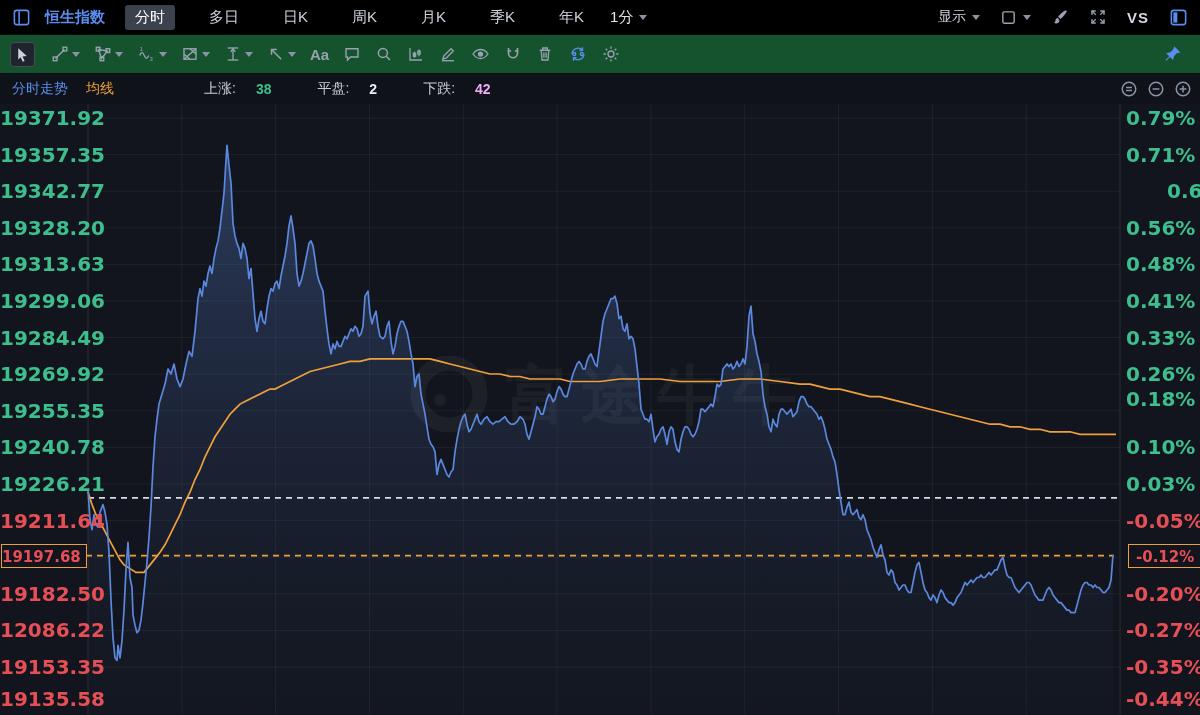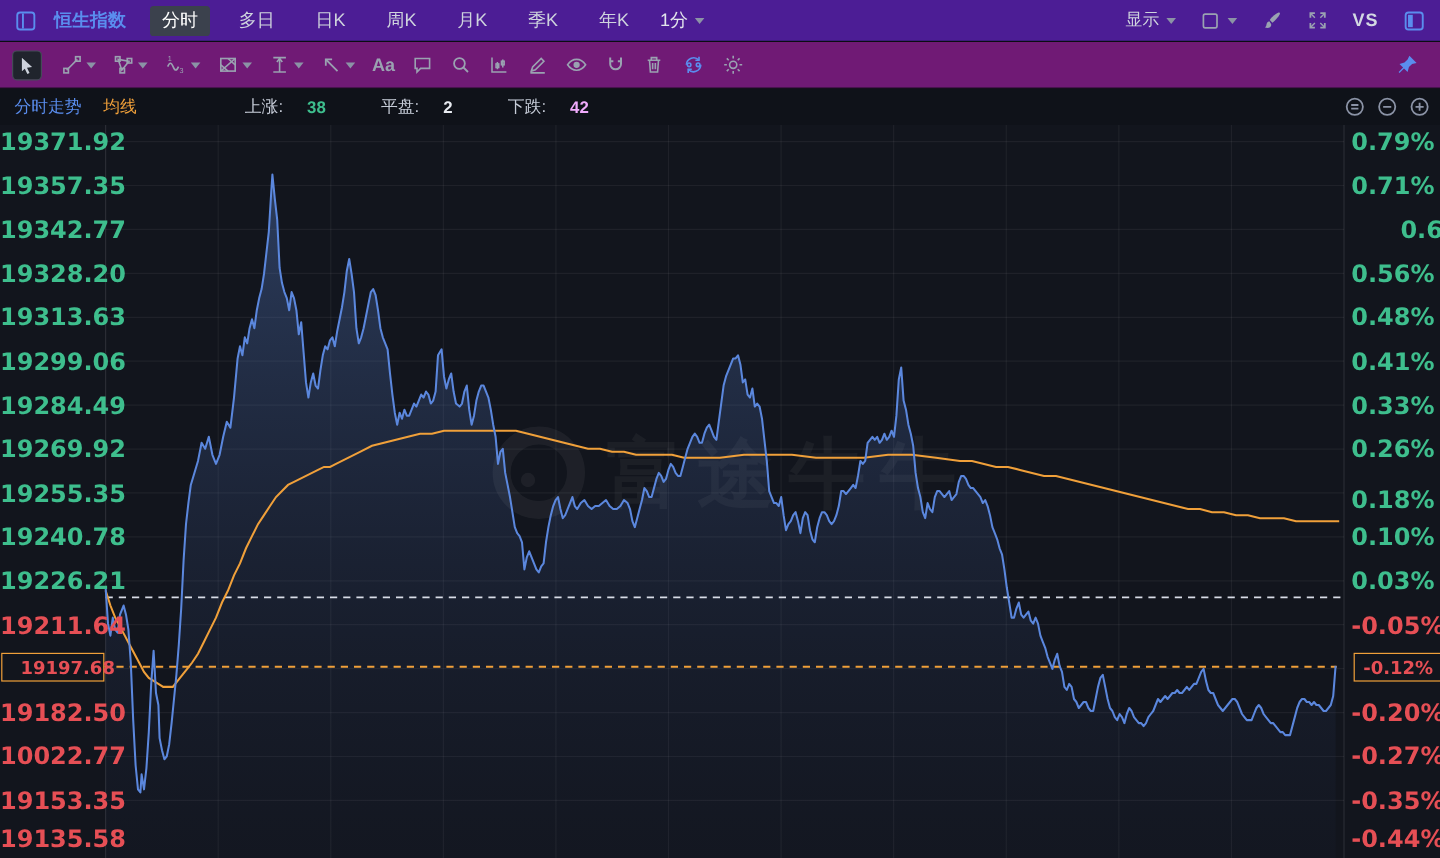--- a/index.html
+++ b/index.html
@@ -2,39 +2,39 @@
 <html><head>
 <meta charset="utf-8">
 <style>
   html,body{margin:0;padding:0;}
   body{width:1200px;height:715px;background:#12151d;overflow:hidden;
        font-family:"Liberation Sans","DejaVu Sans",sans-serif;color:#ced3dd;
        -webkit-font-smoothing:antialiased;}
   .app{width:1200px;height:715px;display:flex;flex-direction:column;}
 
   
-  .topbar{height:34px;background:#4c1d95;display:flex;align-items:center;
+  .topbar{height:34px;background:#000000;display:flex;align-items:center;
           padding:0 12px;border-bottom:1px solid #0b0d12;flex:0 0 auto;}
   .topbar .left{display:flex;align-items:center;gap:6px;flex:1;}
   .title{color:#5a8dee;font-weight:bold;font-size:15px;margin:0 14px 0 8px;}
-  .tabs{display:flex;align-items:center;gap:14px;}
+  .tabs{display:flex;align-items:center;gap:24px;}
   .tab{padding:3px 10px;font-size:15px;color:#ced3dd;border-radius:3px;cursor:default;white-space:nowrap;}
   .tab.active{background:#3b414d;color:#ffffff;}
   .interval{display:flex;align-items:center;gap:6px;margin-left:10px;font-size:15px;color:#e3e6ec;}
   .caret{width:0;height:0;border-left:4px solid transparent;border-right:4px solid transparent;
          border-top:5px solid #8b93a6;display:inline-block;}
   .topbar .right{display:flex;align-items:center;gap:20px;}
   .tb-item{display:flex;align-items:center;gap:6px;font-size:14px;color:#ced3dd;}
   .vs{font-weight:bold;font-size:15px;color:#d3d8e2;letter-spacing:1px;}
   .icon{display:inline-flex;align-items:center;justify-content:center;color:#9aa2b1;}
   .icon.blue{color:#5a8dee;}
   .icon svg{display:block;}
 
   
-  .toolbar{height:38px;background:#701a75;display:flex;align-items:center;
+  .toolbar{height:38px;background:#14532d;display:flex;align-items:center;
            padding:0 8px;border-bottom:1px solid #0b0d12;flex:0 0 auto;}
   .tool{display:flex;align-items:center;gap:3px;margin:0 7px;color:#9aa2b1;}
   .tool.selected{border:1px solid #454b58;background:#20242d;border-radius:4px;
                  padding:3px;margin-left:2px;margin-right:9px;color:#cdd2dc;}
   .tool .aa{font-size:15px;font-weight:bold;color:#9aa2b1;}
   .toolbar .spacer{flex:1;}
 
   
   .chart-header{height:30px;background:#0f1219;display:flex;align-items:center;
                 font-size:14px;flex:0 0 auto;}
@@ -349,38 +349,38 @@
         <div class="axis-label left up" style="top: 115.8px;">19328.20</div>
         <div class="axis-label left up" style="top: 152.4px;">19313.63</div>
         <div class="axis-label left up" style="top: 189px;">19299.06</div>
         <div class="axis-label left up" style="top: 225.6px;">19284.49</div>
         <div class="axis-label left up" style="top: 262.2px;">19269.92</div>
         <div class="axis-label left up" style="top: 298.8px;">19255.35</div>
         <div class="axis-label left up" style="top: 335.4px;">19240.78</div>
         <div class="axis-label left up" style="top: 372px;">19226.21</div>
         <div class="axis-label left down" style="top: 408.6px;">19211.64</div>
         <div class="axis-label left down" style="top: 481.8px;">19182.50</div>
-        <div class="axis-label left down" style="top: 518.4px;">10022.77</div>
+        <div class="axis-label left down" style="top: 518.4px;">12086.22</div>
         <div class="axis-label left down" style="top: 555px;">19153.35</div>
         <div class="axis-label left down" style="top: 587px;">19135.58</div>
       </div>
     <div id="right-axis">
         <div class="axis-label right up" style="top: 6px;">0.79%</div>
         <div class="axis-label right up" style="top: 42.6px;">0.71%</div>
         <div class="axis-label right up" style="top: 79.2px; margin-left: 41px;">0.64%</div>
         <div class="axis-label right up" style="top: 115.8px;">0.56%</div>
         <div class="axis-label right up" style="top: 152.4px;">0.48%</div>
         <div class="axis-label right up" style="top: 189px;">0.41%</div>
         <div class="axis-label right up" style="top: 225.6px;">0.33%</div>
         <div class="axis-label right up" style="top: 262.2px;">0.26%</div>
-        <div class="axis-label right up" style="top: 304px; text-align: right;">0.18%</div>
+        <div class="axis-label right up" style="top: 287px; text-align: right;">0.18%</div>
         <div class="axis-label right up" style="top: 335.4px;">0.10%</div>
         <div class="axis-label right up" style="top: 372px;">0.03%</div>
         <div class="axis-label right down" style="top: 408.6px;">-0.05%</div>
         <div class="axis-label right down" style="top: 481.8px;">-0.20%</div>
         <div class="axis-label right down" style="top: 518.4px;">-0.27%</div>
         <div class="axis-label right down" style="top: 555px;">-0.35%</div>
         <div class="axis-label right down" style="top: 587px;">-0.44%</div>
       </div>
-    <div class="hl-box left" id="hl-left" style="top: 439.663px; padding-left: 15px;">19197.68</div>
+    <div class="hl-box left" id="hl-left" style="top: 439.663px;">19197.68</div>
     <div class="hl-box right" id="hl-right" style="top: 439.663px; margin-left: 15px;">-0.12%</div>
   </div>
 </div>
 
 </body></html>

